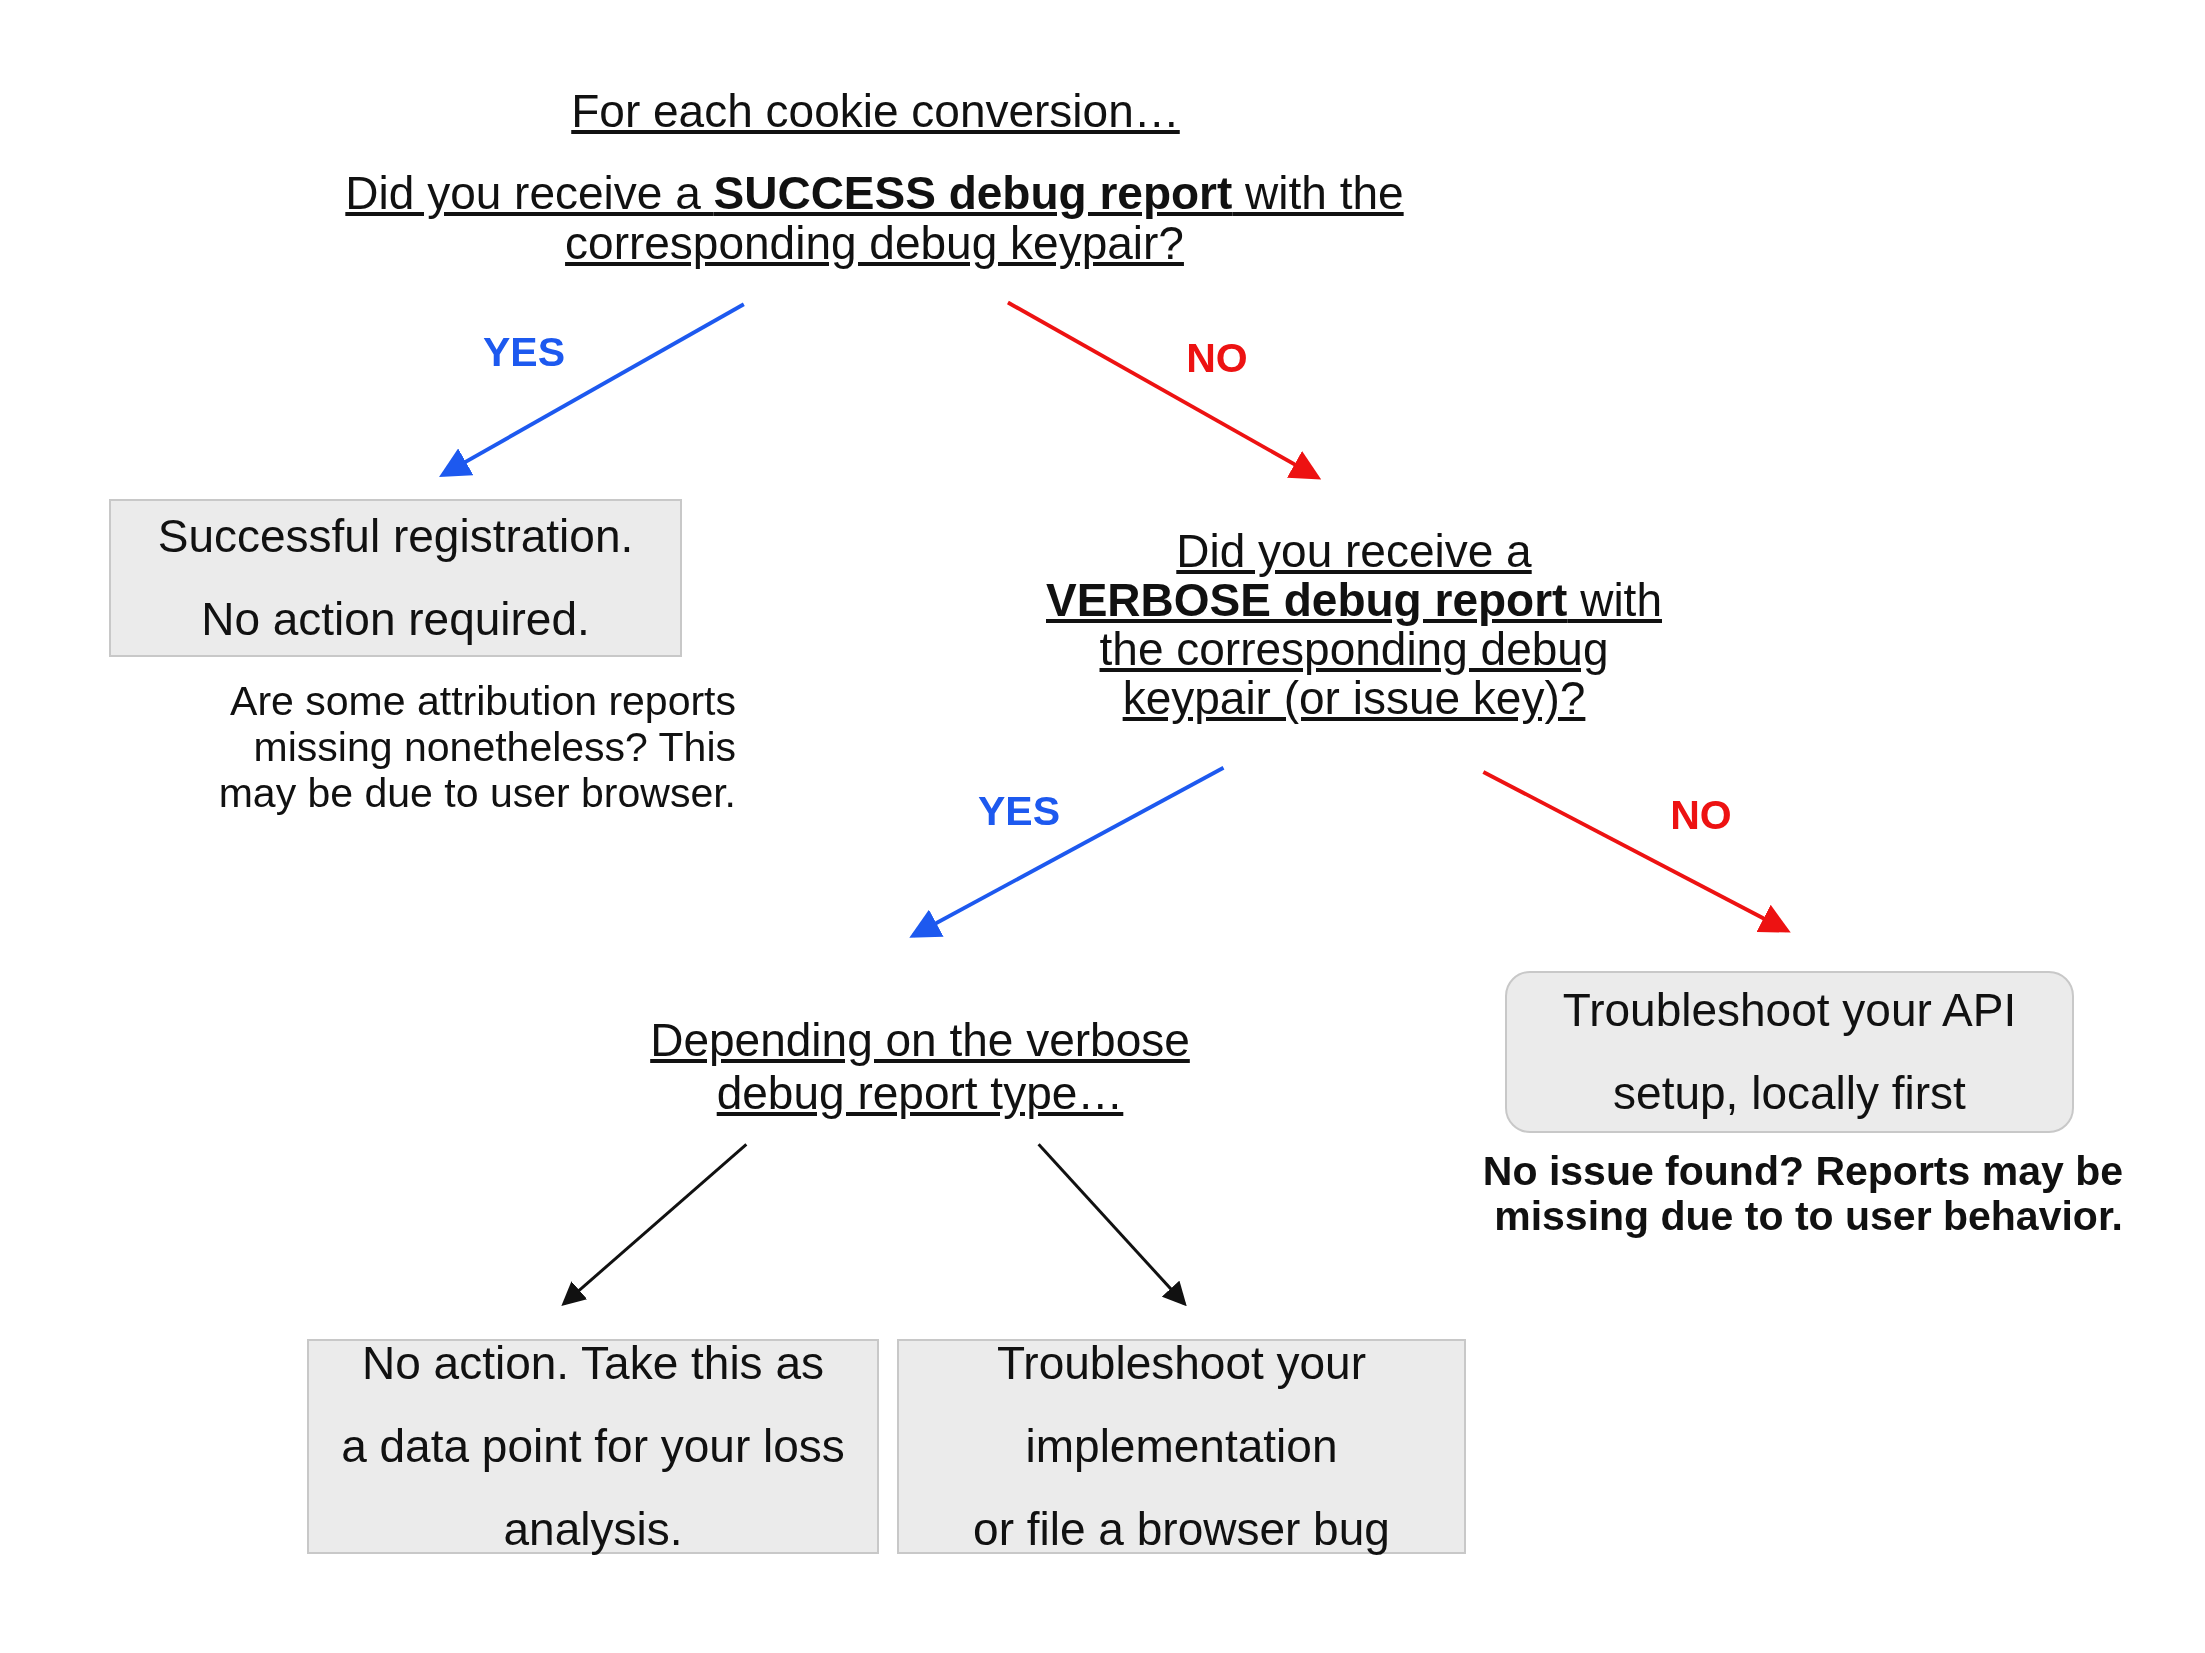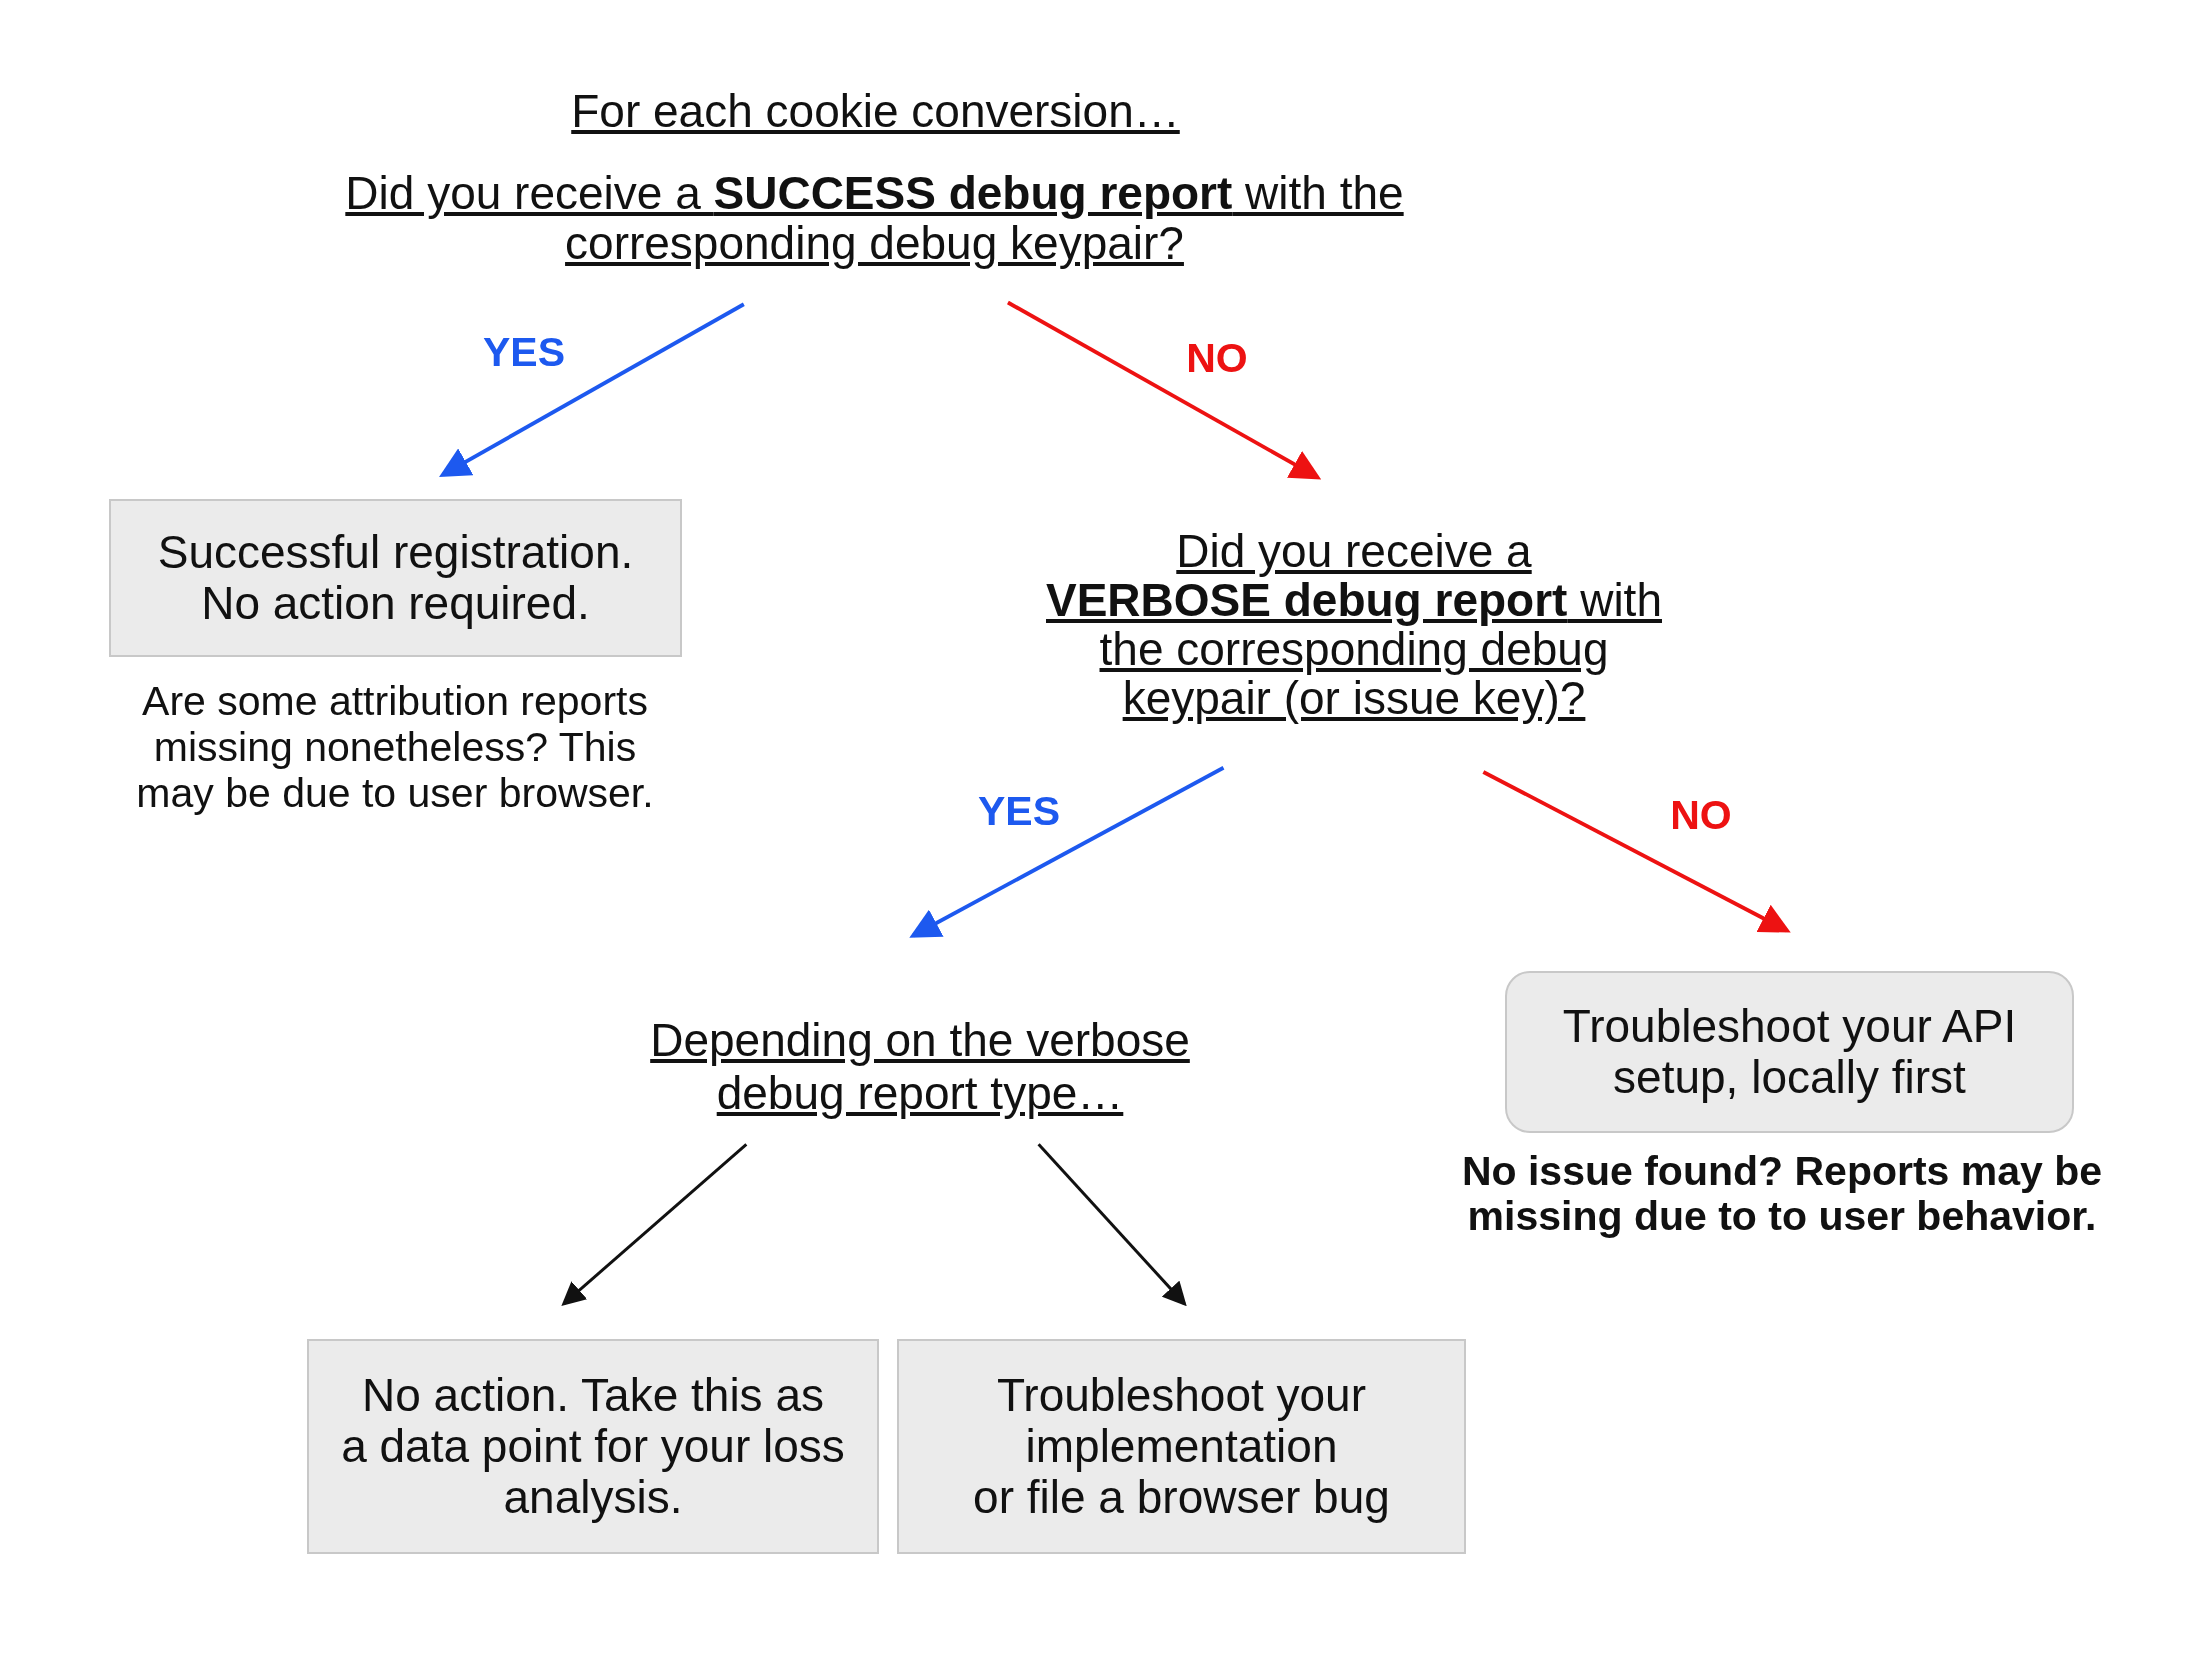--- a/index.html
+++ b/index.html
@@ -16,21 +16,21 @@
   .canvas{
     position:relative;
     width:2205px;
     height:1653px;
     background:var(--background);
     font-family:"Liberation Sans","DejaVu Sans",sans-serif;
     color:var(--text);
     overflow:hidden;
   }
   .txt{position:absolute;text-align:center;font-size:46px;line-height:50px;text-decoration:underline;}
-  .note{position:absolute;text-align:center;font-size:41px;line-height:46px;}
+  .note{position:absolute;text-align:right;font-size:41px;line-height:46px;}
   .b{font-weight:bold;}
   .branch-label{
     position:absolute;
     width:170px;
     text-align:center;
     font-size:41px;
     font-weight:bold;
     line-height:51px;
   }
   .yes{color:var(--yes-blue);}
@@ -39,20 +39,21 @@
     position:absolute;
     background:var(--box-fill);
     border:2.6px solid var(--box-border);
     display:flex;
     flex-direction:column;
     justify-content:center;
     align-items:center;
     text-align:center;
     font-size:46px;
     line-height:51px;
+    gap:32px;
   }
   svg.arrows{position:absolute;left:0;top:0;width:2205px;height:1653px;}
   svg.arrows line{fill:none;}
   .l-blue{stroke:var(--yes-blue);stroke-width:4.5px;}
   .l-red{stroke:var(--no-red);stroke-width:4.5px;}
   .l-black{stroke:var(--arrow-black);stroke-width:3.5px;}
   #mBlue path{fill:var(--yes-blue);}
   #mRed path{fill:var(--no-red);}
   #mBlack path{fill:var(--arrow-black);}
 </style>

